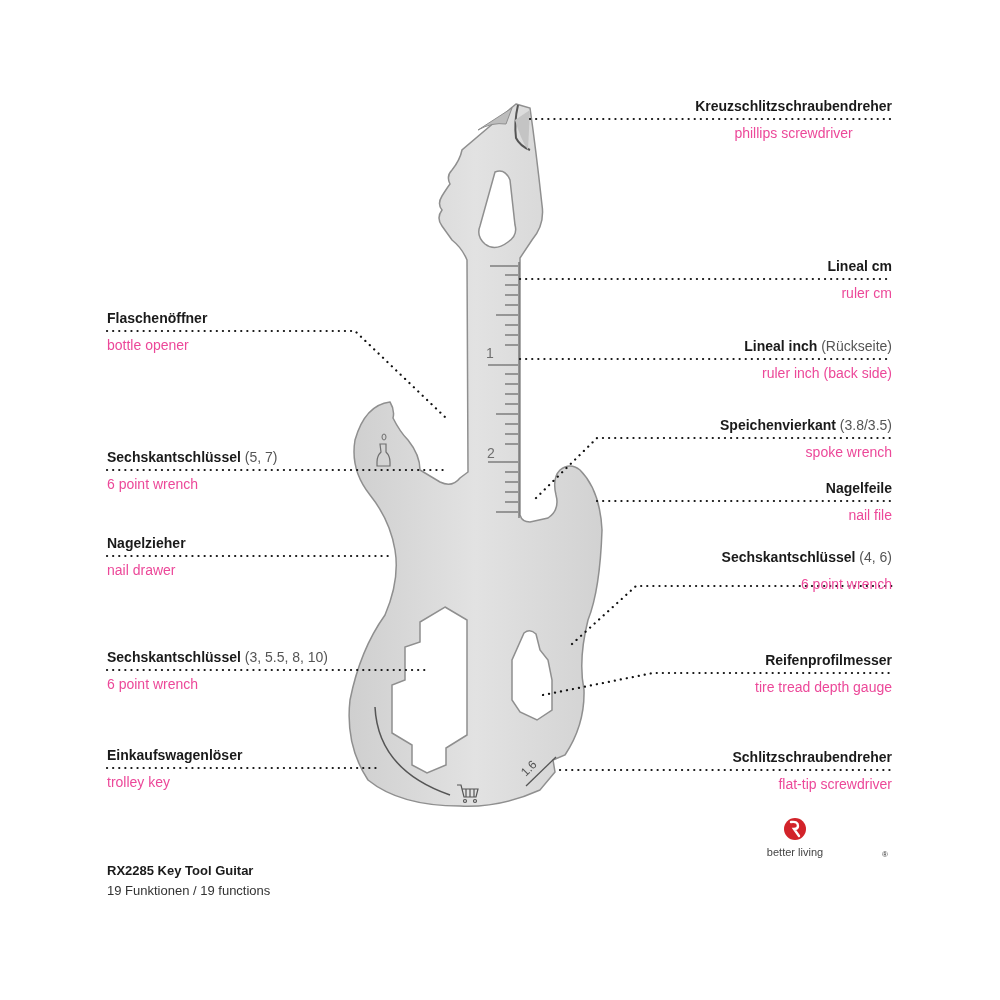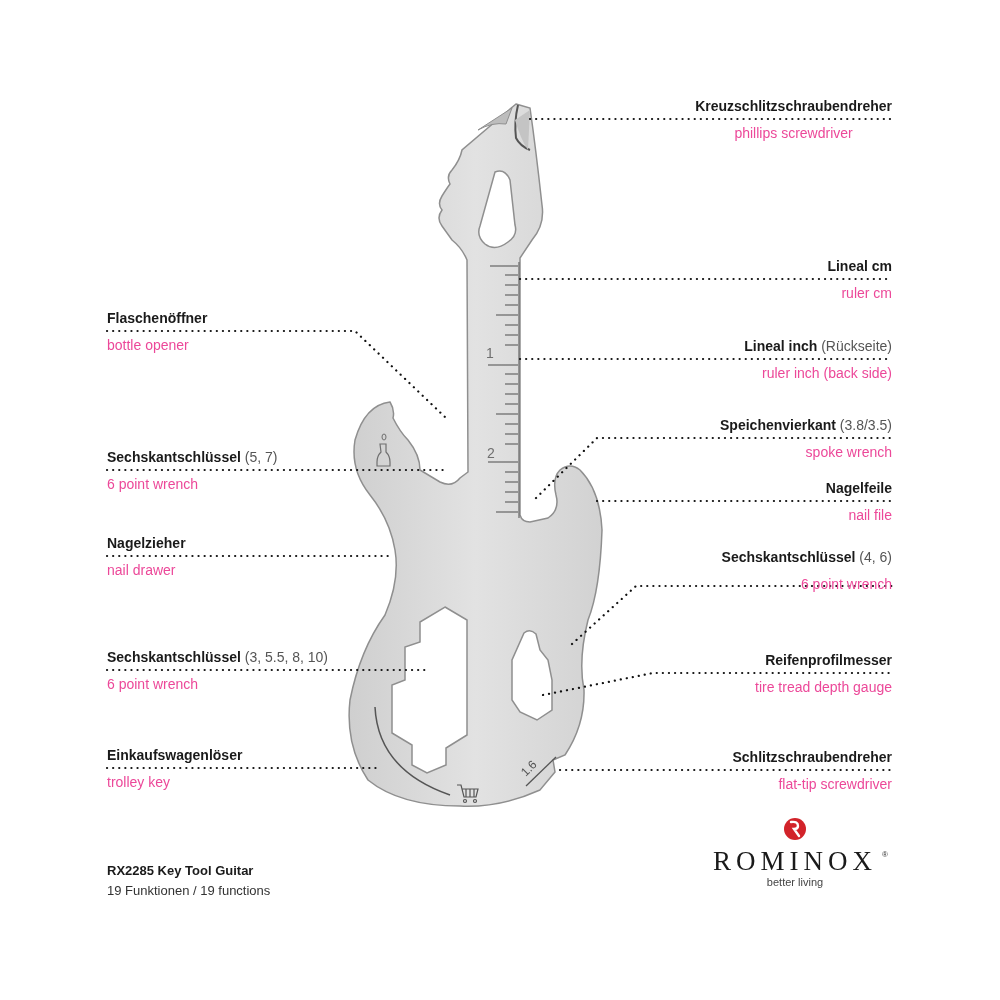--- a/index.html
+++ b/index.html
@@ -213,16 +213,15 @@
 <div class="footer">
   <span class="title">RX2285 Key Tool Guitar</span>
   <span class="sub">19 Funktionen / 19 functions</span>
 </div>
 
 <div class="brand">
   <svg class="logo-mark" viewBox="0 0 22 22">
     <circle cx="11" cy="11" r="11" fill="#d2232a"></circle>
     <path d="M 7 4 Q 14 3 14 8 Q 14 11 10 11 L 15 18" fill="none" stroke="#ffffff" stroke-width="2.4" stroke-linecap="round"></path>
   </svg>
-  <span class="wordmark">ROMINOX</span>
   <span class="reg">®</span>
   <span class="tagline">better living</span>
 </div>
 
 </body></html>

